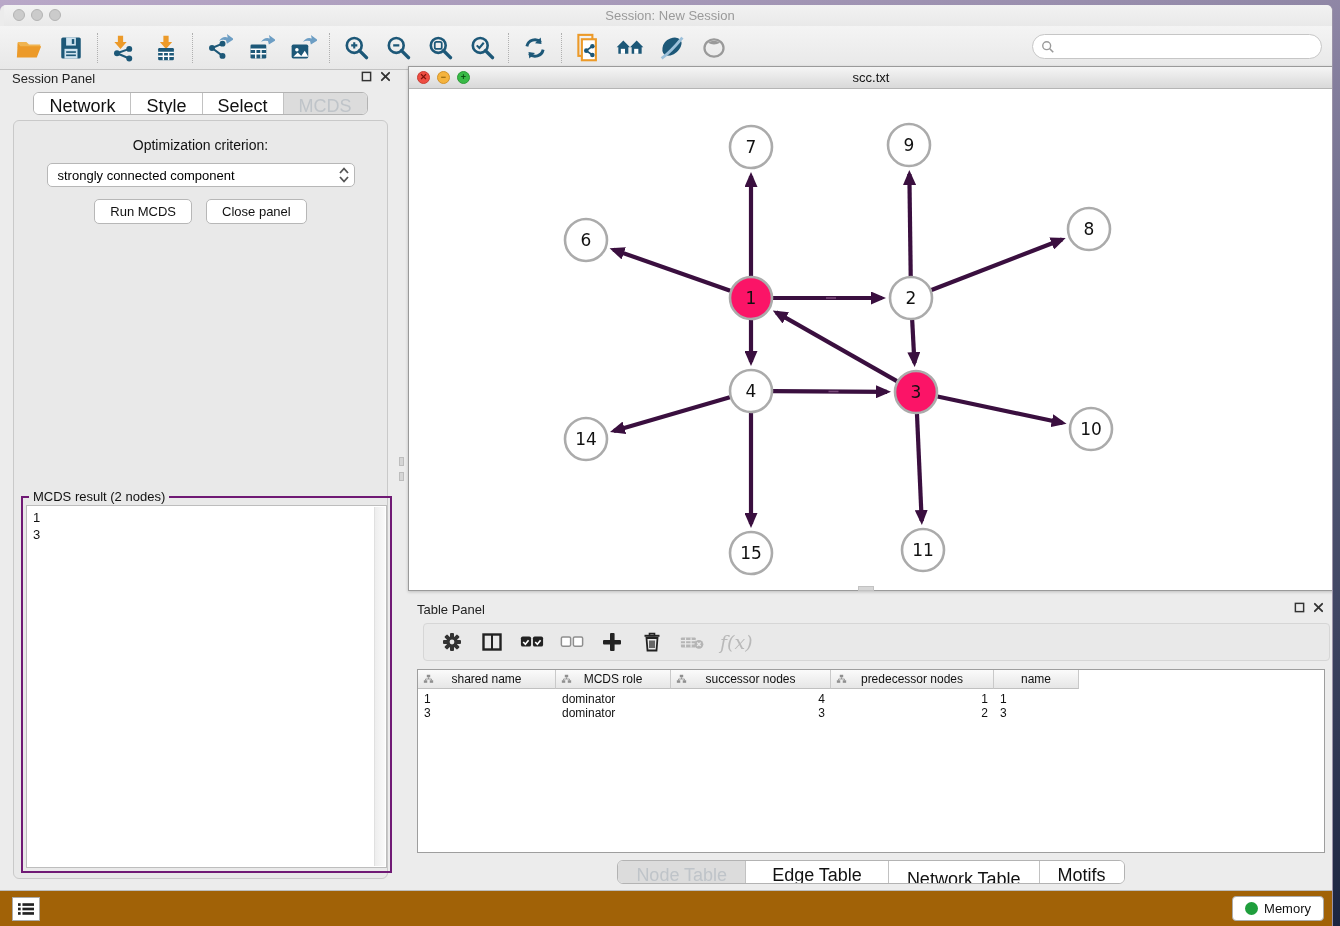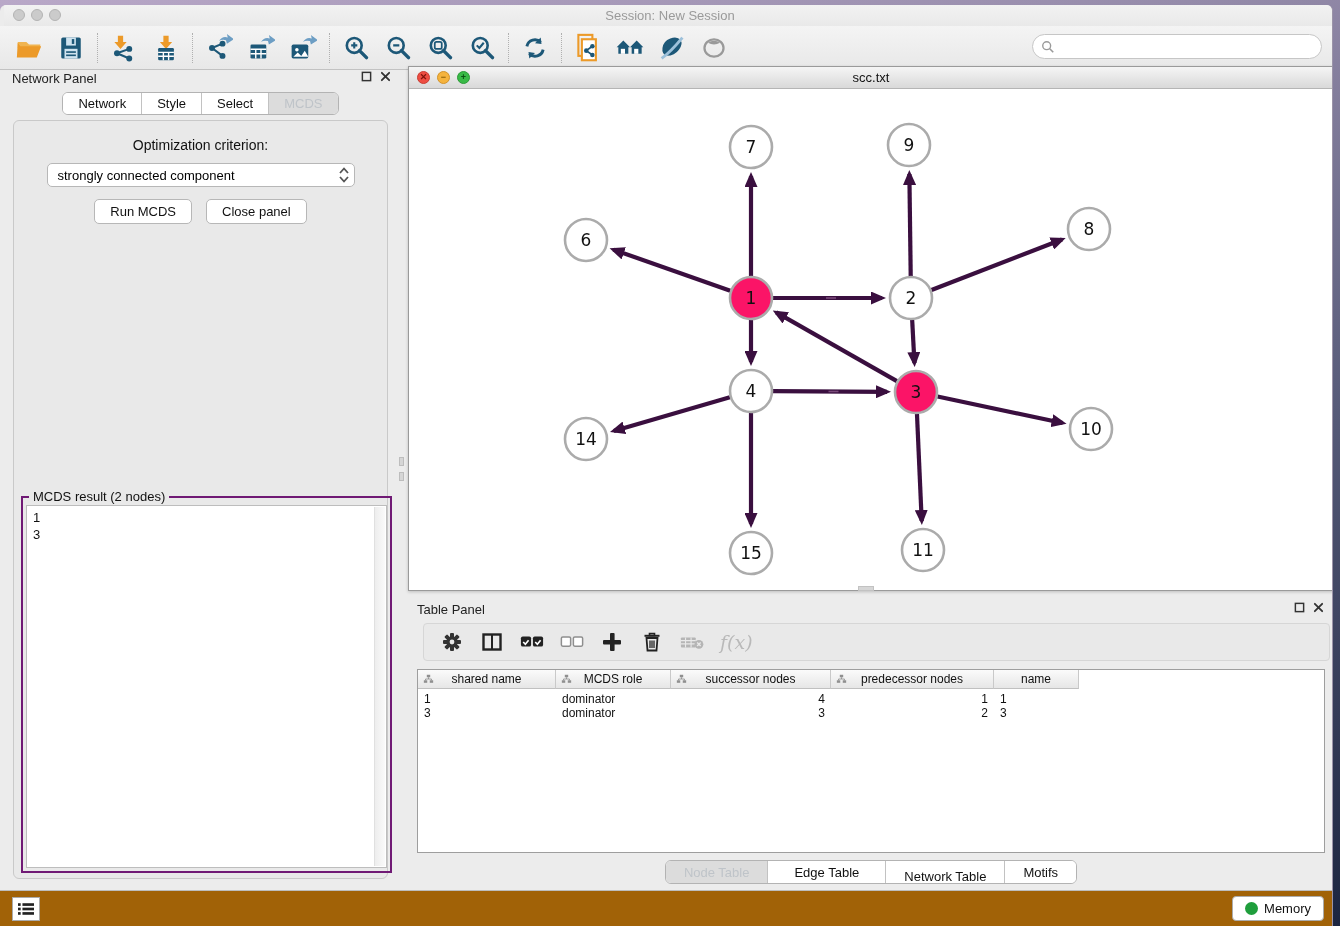--- a/index.html
+++ b/index.html
@@ -35,21 +35,21 @@
   .searchbox input { border:none; outline:none; flex:1; height:20px; font-size:12px;
     background:transparent; font-family:"Liberation Sans",sans-serif;}
   
   .control-panel { position:absolute; left:8px; top:61px; width:385px; height:817px; }
   .panel-header { position:relative; height:26px; }
   .panel-title { position:absolute; left:4px; top:5px; font-size:13px; color:#222; }
   .panel-hicons { position:absolute; right:2px; top:5px; display:flex; gap:8px; align-items:center; }
   .tabs-row { display:flex; justify-content:center; }
   .tabgroup { display:flex; border:1px solid #b3b3b3; border-radius:6px; overflow:hidden;
     background:#fff; height:23px; }
-  .tab { font-size:13px; padding:3px 15px; background:#fff; color:#111;
+  .tab { font-size:18px; padding:3px 15px; background:#fff; color:#111;
     border-right:1px solid #c2c2c2; cursor:default; white-space:nowrap;}
   .tab:last-child { border-right:none; }
   .tab.active { background:#dcdcdc; color:#bfc4c9; }
   .cp-content { position:absolute; left:5px; top:54px; right:5px; bottom:4px;
     background:#e9e9e9; border:1px solid #c9c9c9; border-radius:6px; }
   .opt-label { text-align:center; margin-top:16px; font-size:14px; color:#111; }
   .dropdown { position:relative; margin:10px auto 0 auto; width:308px; height:24px;
     background:#fff; border:1px solid #b7b7b7; border-radius:5px;
     font-size:13px; display:flex; align-items:center; padding-left:10px; }
   .dropdown .stepper { position:absolute; right:4px; top:2px; }
@@ -261,21 +261,21 @@
       <svg width="14" height="14" viewBox="0 0 16 16">
         <circle cx="6.5" cy="6.5" r="4.5" fill="none" stroke="#9a9a9a" stroke-width="1.6"></circle>
         <path d="M10 10 L14 14" stroke="#9a9a9a" stroke-width="1.8"></path>
       </svg>
       <input type="text" value="" style="">
     </div>
   </div>
 
   <div class="control-panel">
     <div class="panel-header">
-      <div class="panel-title">Network Panel</div>
+      <div class="panel-title">Session Panel</div>
       <div class="panel-hicons">
         <svg width="11" height="11" viewBox="0 0 12 12">
           <rect x="1.5" y="1.5" width="9" height="9" fill="none" stroke="#333" stroke-width="1.6"></rect>
         </svg>
         <svg width="11" height="11" viewBox="0 0 12 12">
           <path class="icon-x" d="M2 2 L10 10 M10 2 L2 10" stroke-linecap="round" stroke-width="2.4"></path>
         </svg>
       </div>
     </div>
     <div class="tabs-row">

